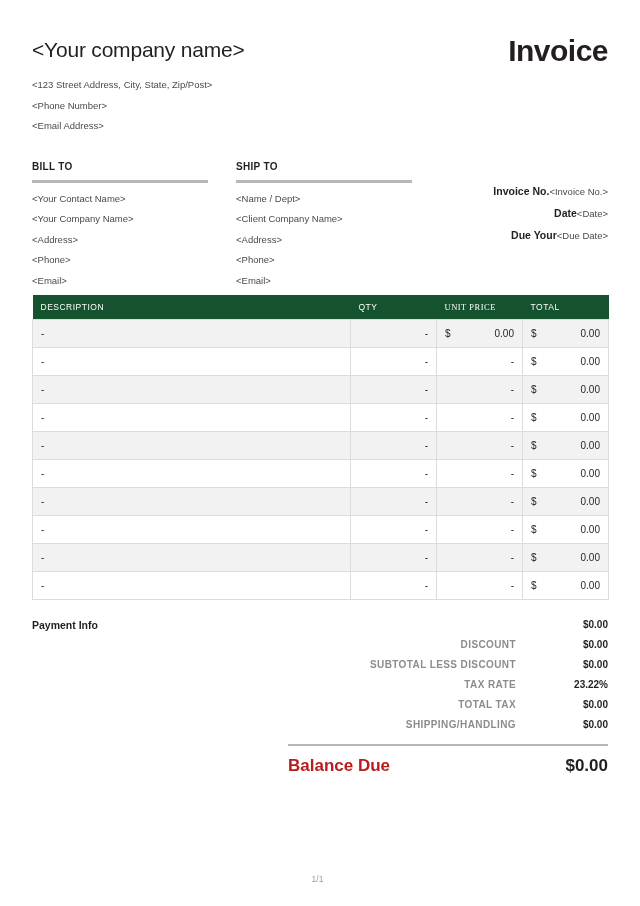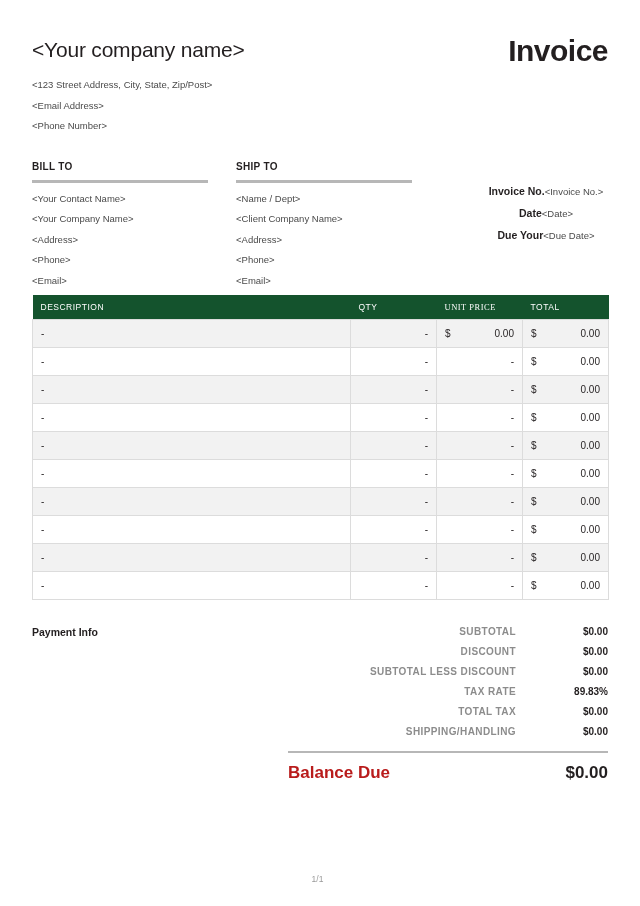--- a/index.html
+++ b/index.html
@@ -90,21 +90,21 @@
   }
 
   .meta-block {
     position: absolute;
     left: 404px;
     top: 24px;
     width: 172px;
   }
   .meta-row {
     display: flex;
-    justify-content: center;
+    justify-content: flex-end;
     align-items: baseline;
     margin-bottom: 10px;
     margin-left: 48px;
   }
   .meta-label {
     font-size: 10.5px;
     font-weight: bold;
     color: #231f20;
   }
   .meta-value {
@@ -153,21 +153,21 @@
   }
   td.money .cur {
     position: absolute;
     left: 8px;
     top: 8px;
   }
 
   
   .lower {
     position: relative;
-    margin-top: 26px;
+    margin-top: 19px;
     height: 180px;
   }
   .payment-info {
     position: absolute;
     left: 0;
     top: 0;
     font-size: 10.5px;
     font-weight: bold;
     color: #231f20;
   }
@@ -241,22 +241,22 @@
 
 <div class="page">
 
   <div class="header">
     <h1 class="company-name">&lt;Your company name&gt;</h1>
     <div class="invoice-title">Invoice</div>
   </div>
 
   <div class="company-meta">
     <div>&lt;123 Street Address, City, State, Zip/Post&gt;</div>
+    <div>&lt;Phone Number&gt;</div>
     <div>&lt;Email Address&gt;</div>
-    <div>&lt;Phone Number&gt;</div>
   </div>
 
   <div class="parties">
 
     <div class="party bill">
       <div class="party-title">BILL TO</div>
       <div class="party-rule"></div>
       <div class="party-line">&lt;Your Contact Name&gt;</div>
       <div class="party-line">&lt;Your Company Name&gt;</div>
       <div class="party-line">&lt;Address&gt;</div>
@@ -362,34 +362,33 @@
           <td class="money"><span class="cur">$</span>0.00</td>
         </tr>
       </tbody>
   </table>
 
   <div class="lower">
     <div class="payment-info">Payment Info</div>
 
     <div class="totals">
       <div class="total-row">
-        <span class="total-label">SUBTOTAL</span>
         <span class="total-value">$0.00</span>
       </div>
       <div class="total-row">
         <span class="total-label">DISCOUNT</span>
         <span class="total-value">$0.00</span>
       </div>
       <div class="total-row">
         <span class="total-label">SUBTOTAL LESS DISCOUNT</span>
         <span class="total-value">$0.00</span>
       </div>
       <div class="total-row">
         <span class="total-label">TAX RATE</span>
-        <span class="total-value">89.83%</span>
+        <span class="total-value">23.22%</span>
       </div>
       <div class="total-row">
         <span class="total-label">TOTAL TAX</span>
         <span class="total-value">$0.00</span>
       </div>
       <div class="total-row">
         <span class="total-label">SHIPPING/HANDLING</span>
         <span class="total-value">$0.00</span>
       </div>
 

